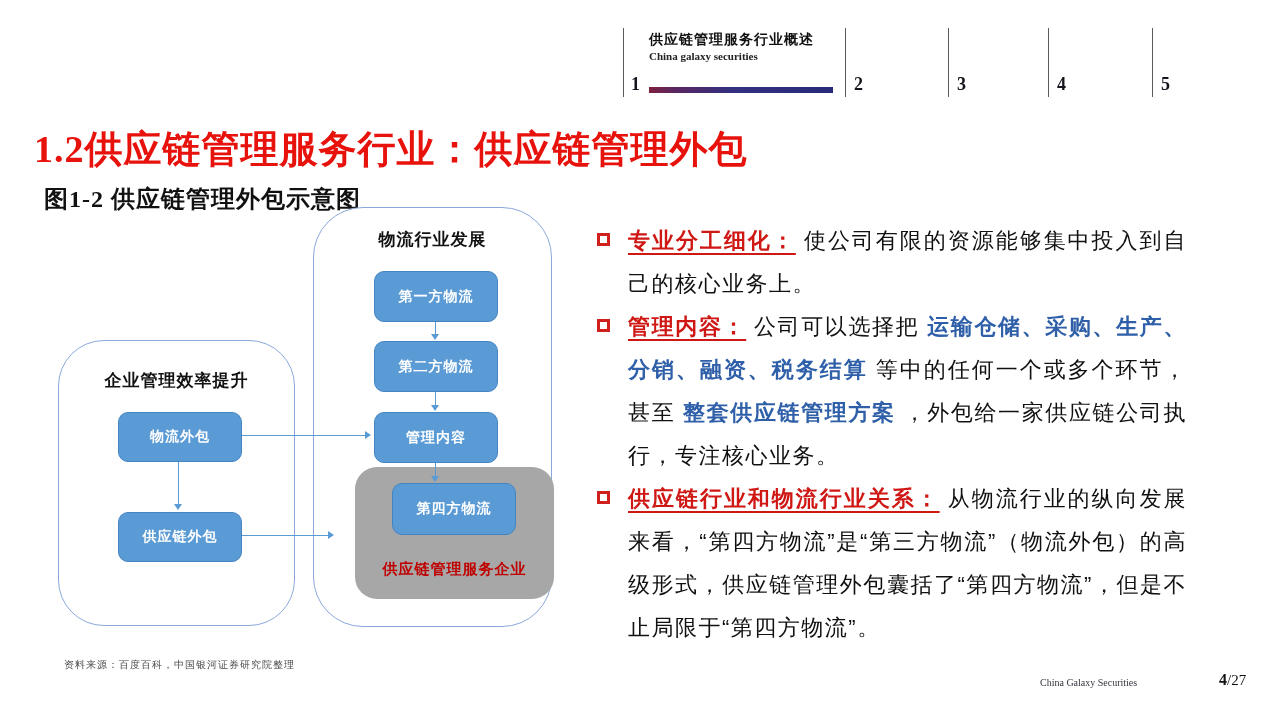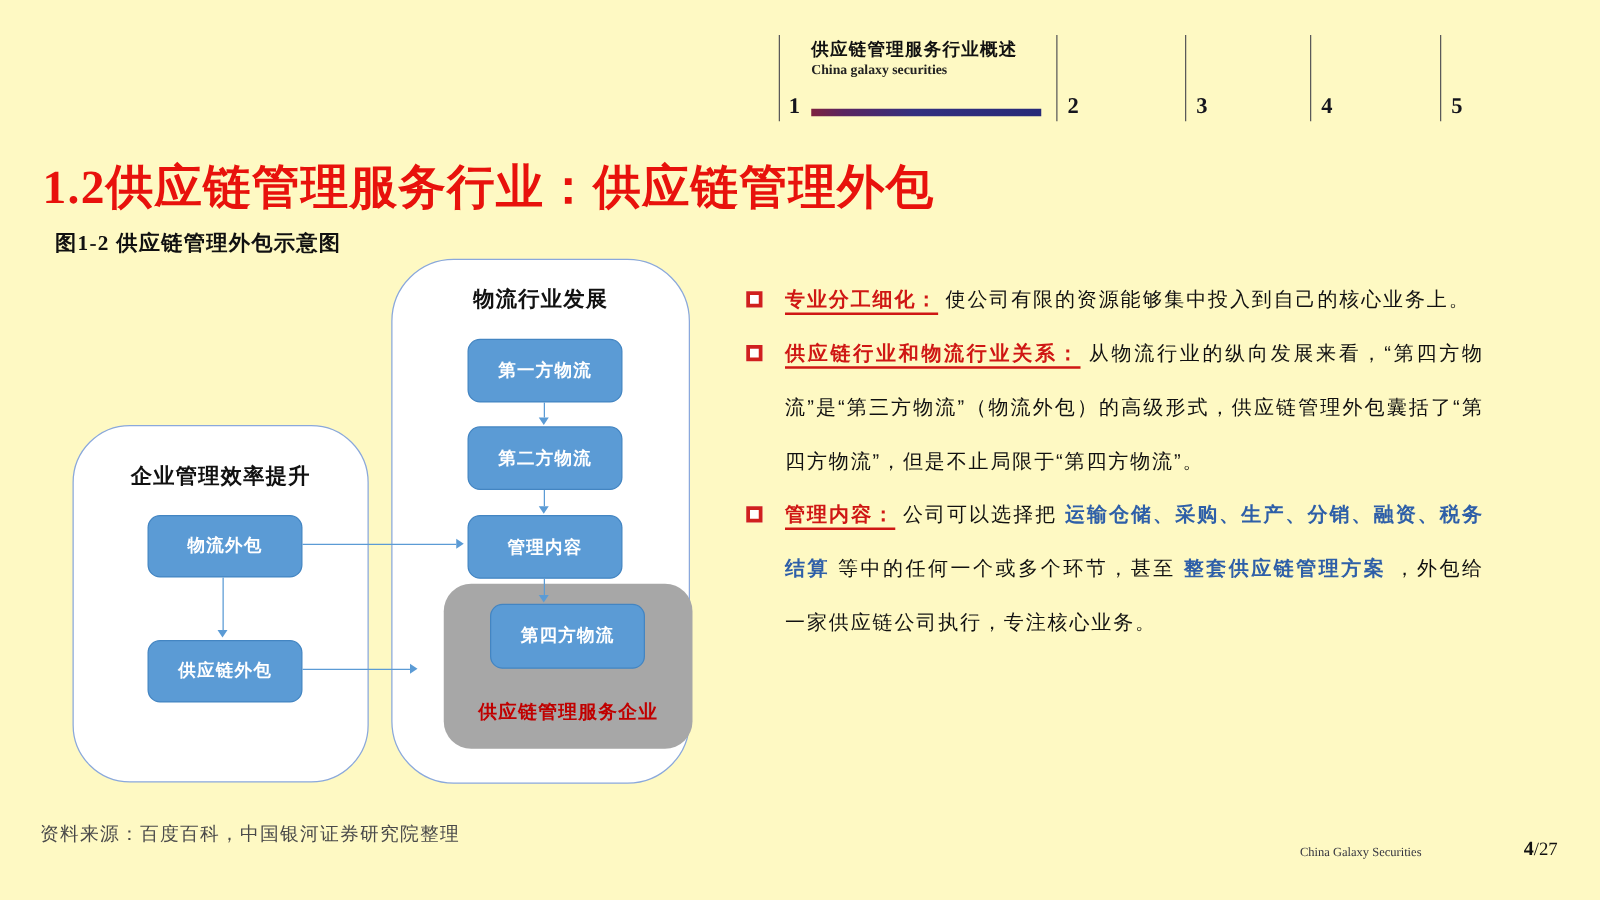--- a/index.html
+++ b/index.html
@@ -1,32 +1,32 @@
 <!DOCTYPE html>
 <html><head>
 <meta charset="utf-8">
 <style>
   * { margin:0; padding:0; box-sizing:border-box; }
   html,body { background:#888; }
   .slide {
-    position:relative; width:1280px; height:720px; background:#fef9c3;
+    position:relative; width:1280px; height:720px; background:#ffffff;
     overflow:hidden; font-family:"Liberation Sans", sans-serif;
     margin:0 auto;
   }
   
   .vline { position:absolute; top:28px; height:69px; width:1px; background:#5a5a5a; }
   .hdr-title { position:absolute; left:649px; top:31px; font-size:14px; font-weight:bold; color:#111; letter-spacing:1px; }
   .hdr-sub { position:absolute; left:649px; top:50px; font-size:11px; font-weight:bold; color:#222; font-family:"Liberation Serif", serif; }
   .hdr-num { position:absolute; top:74px; font-size:18px; color:#15151d; font-family:"Liberation Serif", serif; font-weight:600; }
   .hdr-bar { position:absolute; left:649px; top:87px; width:184px; height:6px;
     background:linear-gradient(90deg,#7e2140 0%,#5a2560 14%,#33307f 45%,#272a78 100%); }
   
   .page-title { position:absolute; left:34px; top:124px; font-size:38px; font-weight:bold;
     color:#e8120c; font-family:"Liberation Serif", serif; letter-spacing:1px; }
-  .fig-caption { position:absolute; left:44px; top:183px; font-size:17px; font-weight:bold;
+  .fig-caption { position:absolute; left:44px; top:183px; font-size:24px; font-weight:bold;
     color:#111; font-family:"Liberation Serif", serif; letter-spacing:1px; }
   
   .container-box { position:absolute; background:#fff; border:1.5px solid #8aa8dc; }
   .grp-left  { left:58px;  top:340px; width:237px; height:286px; border-radius:46px; }
   .grp-right { left:313px; top:207px; width:239px; height:420px; border-radius:50px; }
   .grp-title { position:absolute; width:100%; text-align:center; font-size:17px; font-weight:bold; color:#111; letter-spacing:1px; }
   .blue-box { position:absolute; width:124px; background:#5b9bd5; border:1px solid #4385c2;
     border-radius:10px; color:#fff; font-size:14px; font-weight:bold; letter-spacing:1px;
     display:flex; align-items:center; justify-content:center; }
   .gray-box { position:absolute; left:9px; top:259px; width:199px; height:132px;
@@ -35,30 +35,30 @@
     font-size:15px; font-weight:bold; color:#c00000; letter-spacing:1px; }
   
   .varrow { position:absolute; width:0; border-left:1.5px solid #5b9bd5; }
   .varrow::after { content:""; position:absolute; bottom:-6px; left:-5.2px;
     border:4.5px solid transparent; border-top:6px solid #5b9bd5; border-bottom:none; }
   .harrow { position:absolute; height:0; border-top:1.5px solid #5b9bd5; }
   .harrow::after { content:""; position:absolute; right:-6px; top:-5.2px;
     border:4.5px solid transparent; border-left:6px solid #5b9bd5; border-right:none; }
   
   .bullets { position:absolute; left:595px; top:219px; width:592px; }
-  .bullet { position:relative; padding-left:33px; font-size:16px; line-height:43px;
+  .bullet { position:relative; padding-left:33px; font-size:22px; line-height:43px;
     letter-spacing:1.5px; color:#111; text-align:justify; text-justify:inter-character; }
   .chk { position:absolute; left:2px; top:14px; width:13px; height:13px;
     border:3px solid #d0201e; background:#fff; }
   .seg-lead { color:#cf1714; font-weight:bold; text-decoration:underline;
     text-decoration-thickness:2px; text-underline-offset:5px; }
   .seg-blue { color:#2e5fa8; font-weight:bold; }
   .seg-black { color:#111; }
   
-  .src-note { position:absolute; left:32px; top:658px; font-size:15px; color:#4a4a4a;
+  .src-note { position:absolute; left:64px; top:658px; font-size:10px; color:#4a4a4a;
     font-family:"Liberation Serif", serif; letter-spacing:1px; }
   .brand { position:absolute; left:1040px; top:677px; font-size:10px; color:#33333f;
     font-family:"Liberation Serif", serif; }
   .page-num { position:absolute; left:1219px; top:671px; font-size:15px; color:#111;
     font-family:"Liberation Serif", serif; }
   .page-num b { font-size:16px; }
 </style>
 </head>
 <body>
 
@@ -108,31 +108,31 @@
   <div class="harrow" style="left:242px; top:535px; width:86px;"></div>
 
   <div class="bullets">
     <p class="bullet">
       <span class="chk"></span>
       <span class="seg-lead">专业分工细化：</span>
       <span class="seg-black">使公司有限的资源能够集中投入到自己的核心业务上。</span>
     </p>
     <p class="bullet">
       <span class="chk"></span>
-      <span class="seg-lead">供应链行业和物流行业关系：</span>
-      <span class="seg-black">从物流行业的纵向发展来看，“第四方物流”是“第三方物流”（物流外包）的高级形式，供应链管理外包囊括了“第四方物流”，但是不止局限于“第四方物流”。</span>
-    </p>
-    <p class="bullet">
-      <span class="chk"></span>
       <span class="seg-lead">管理内容：</span>
       <span class="seg-black">公司可以选择把</span>
       <span class="seg-blue">运输仓储、采购、生产、分销、融资、税务结算</span>
       <span class="seg-black">等中的任何一个或多个环节，甚至</span>
       <span class="seg-blue">整套供应链管理方案</span>
       <span class="seg-black">，外包给一家供应链公司执行，专注核心业务。</span>
+    </p>
+    <p class="bullet">
+      <span class="chk"></span>
+      <span class="seg-lead">供应链行业和物流行业关系：</span>
+      <span class="seg-black">从物流行业的纵向发展来看，“第四方物流”是“第三方物流”（物流外包）的高级形式，供应链管理外包囊括了“第四方物流”，但是不止局限于“第四方物流”。</span>
     </p>
   </div>
 
   <div class="src-note">资料来源：百度百科，中国银河证券研究院整理</div>
   <div class="brand">China Galaxy Securities</div>
   <div class="page-num"><b>4</b><span>/27</span></div>
 
 </div>
 
 </body></html>

